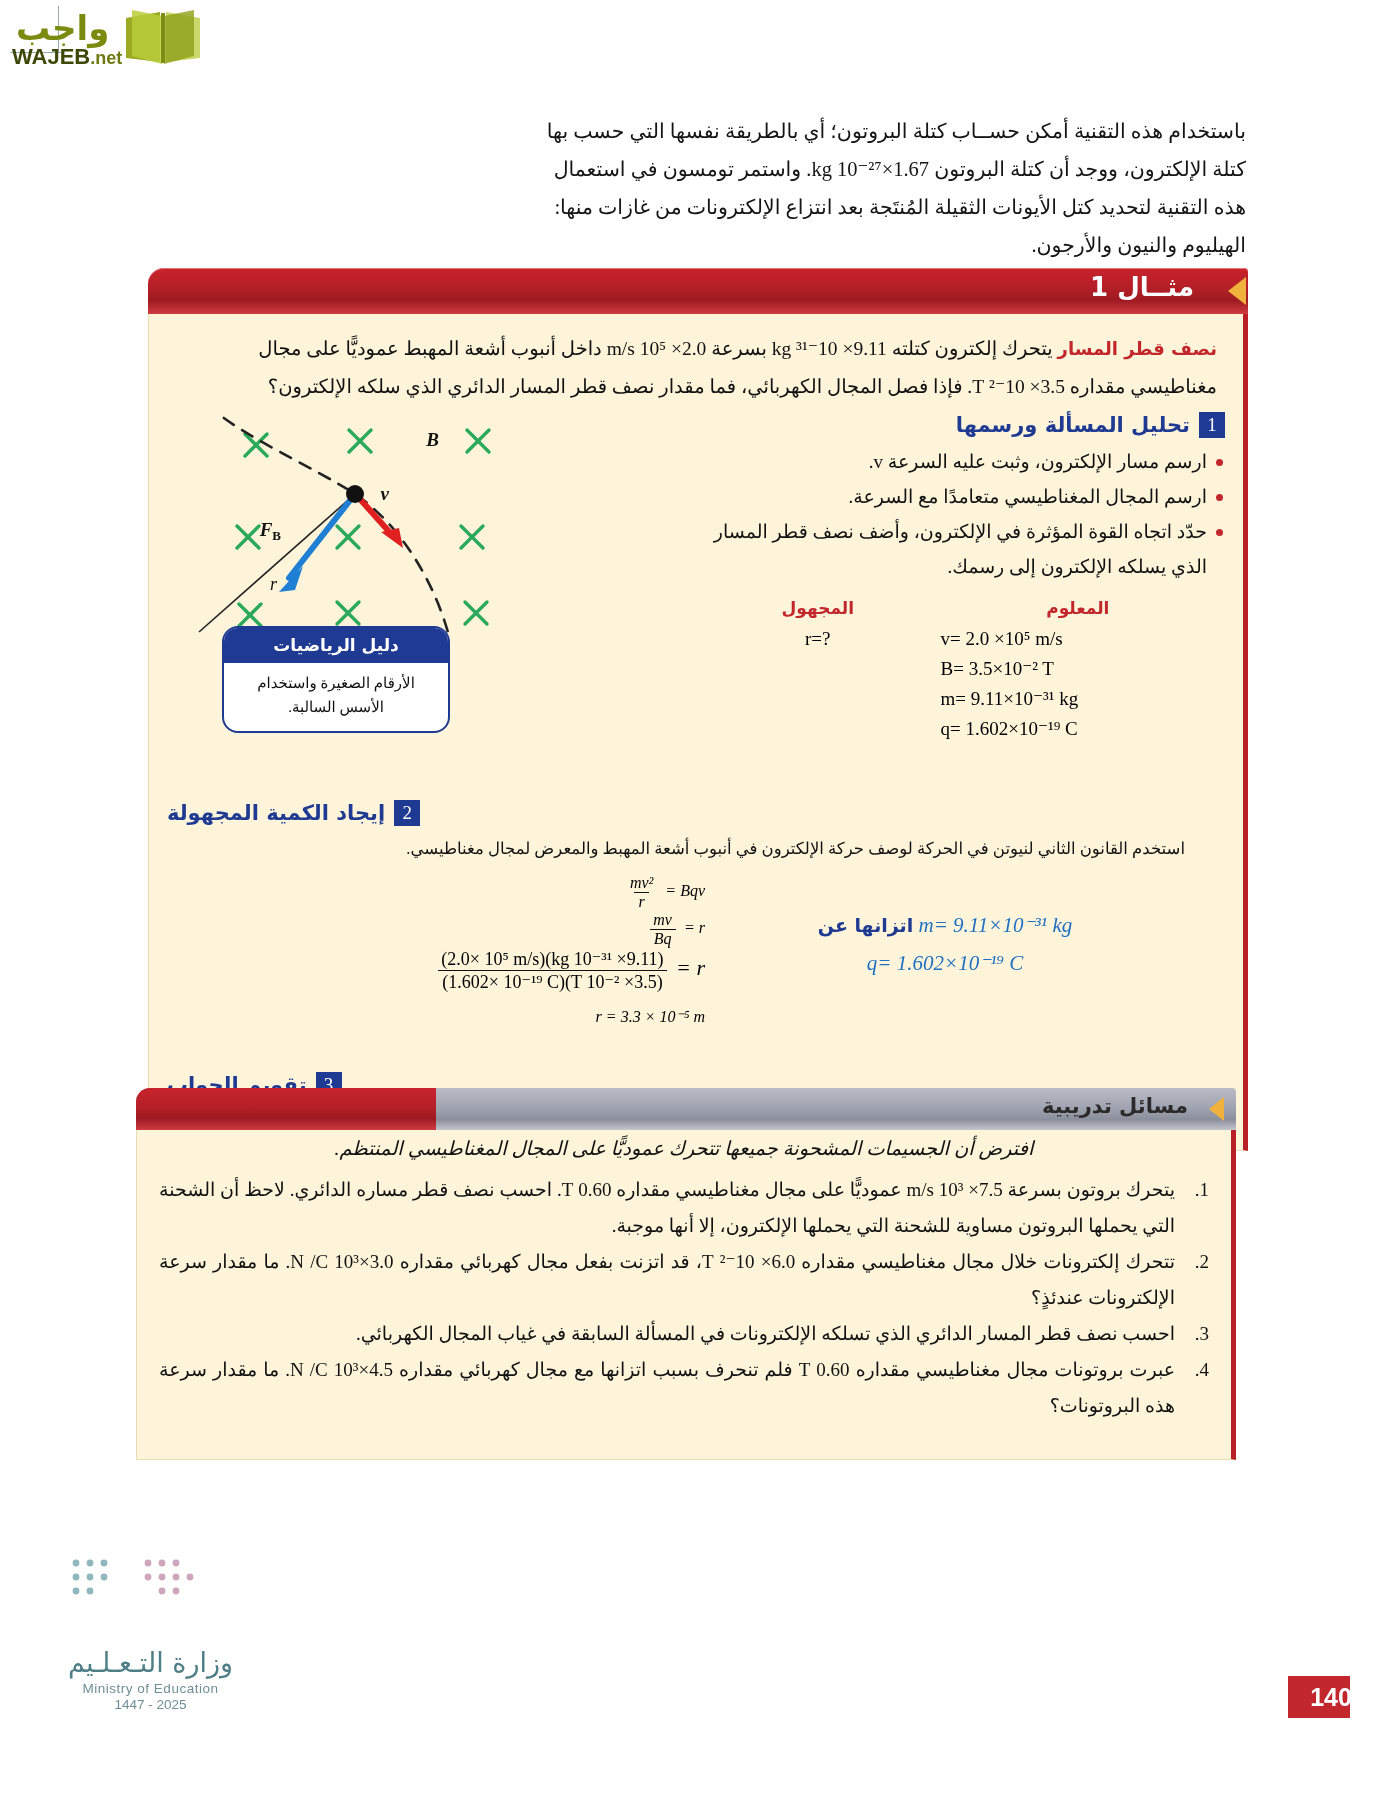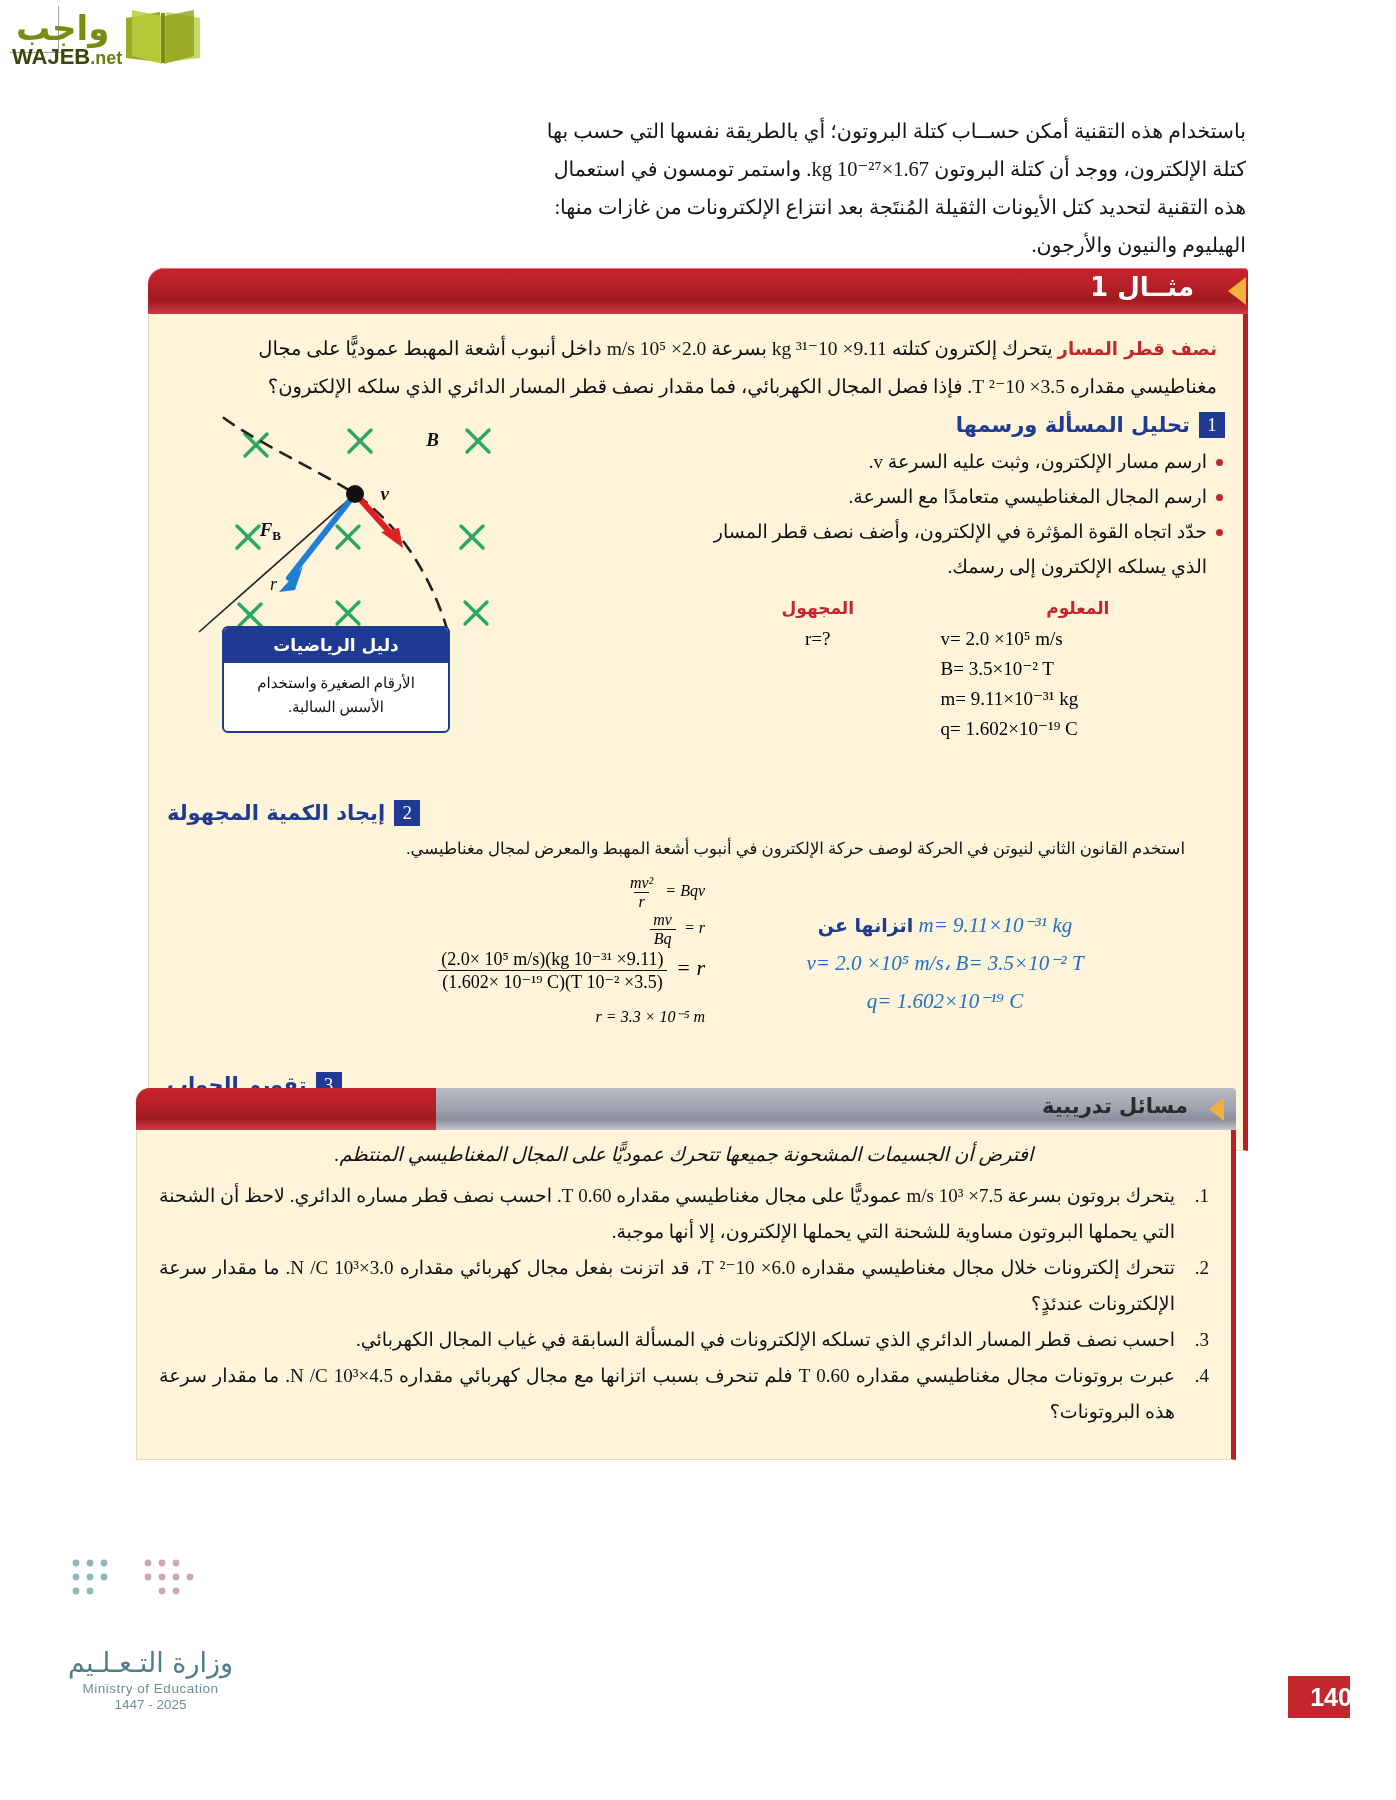--- a/index.html
+++ b/index.html
@@ -119,21 +119,21 @@
   .ku-unknown-h { width: 230px; text-align: center; }
   .ku-body { display: flex; direction: rtl; margin-top: 6px; }
   .ku-known { width: 300px; direction: ltr; text-align: left; padding-left: 10px;
               font-size: 19px; line-height: 30px; font-family: "Liberation Serif", serif;}
   .ku-unknown { width: 230px; direction: ltr; text-align: center;
               font-size: 19px; line-height: 30px; font-family: "Liberation Serif", serif;}
 
   
   .mathbox {
     position: absolute; left: 55px; top: 385px; width: 228px;
-    border: 2px solid #1f3a93; border-radius: 6px; background: #fff; overflow: hidden;
+    border: 2px solid #1f3a93; border-radius: 16px; background: #fff; overflow: hidden;
   }
   .mathbox .mb-head {
     background: #1f3a93; color: #fff; text-align: center;
     font-family: "DejaVu Sans", sans-serif; font-weight: bold; font-size: 17px;
     padding: 7px 0 8px;
   }
   .mathbox .mb-body {
     padding: 8px 10px 12px; direction: rtl; text-align: center;
     font-size: 15px; line-height: 24px; color: #111;
   }
@@ -171,21 +171,21 @@
     background: linear-gradient(180deg,#c8232c 0%, #b51f27 45%, #9f1a21 72%, #cf3b42 100%);
     border-radius: 14px 0 0 0;
   }
   .pp-title { position: absolute; right: 48px; top: 6px; color:#2a2a2a;
     font-family: "DejaVu Sans", sans-serif; font-weight: bold; font-size: 21px; }
   .pp-arrow { position:absolute; right:12px; top:9px; width:0;height:0;
     border-top:12px solid transparent; border-bottom:12px solid transparent;
     border-left:15px solid #f0b23c; transform: scaleX(-1); }
   .pp-body { background:#fdf4da; border-right:5px solid #b81f27;
     border-left:1px solid #e8dcb8; border-bottom:1px solid #e8dcb8;
-    padding: 8px 22px 22px 22px; min-height: 330px; }
+    padding: 2px 22px 22px 22px; min-height: 330px; }
   .pp-lead { direction: rtl; text-align: center; font-style: italic;
              font-size: 19.5px; line-height: 34px; color:#111; }
   .pp-list { direction: rtl; margin-top: 6px; }
   .pp-item { display: flex; direction: rtl; font-size: 19px; line-height: 36px; color:#111; }
   .pp-n { flex: 0 0 34px; text-align: right; padding-left: 6px;
           font-family:"Liberation Serif", serif; }
   .pp-t { flex: 1; text-align: justify; }
 
   
   .foot-dots { position:absolute; left:70px; bottom:185px; width:130px; height:60px; }
@@ -389,21 +389,20 @@
           </span>
         </div>
         <div class="row it" style="margin-top:14px;">r = 3.3 × 10⁻⁵ m</div>
       </div>
 
       <div style="position:absolute; right:40px; top:38px; width:480px;" class="subst">
         <div>
           <span class="lbl">اتزانها عن</span>
           <span class="it">m= 9.11×10⁻³¹ kg</span>
         </div>
-        <div class="it">v= 2.0 ×10⁵ m/s، B= 3.5×10⁻² T</div>
         <div class="it">q= 1.602×10⁻¹⁹ C</div>
       </div>
     </div>
 
     <div style="margin-top:4px;">
       <div class="step-row" style="justify-content:flex-start;">
         <div style="flex:1"></div>
         <div class="step-num">3</div>
         <div class="step-title">تقويم الجواب</div>
       </div>

